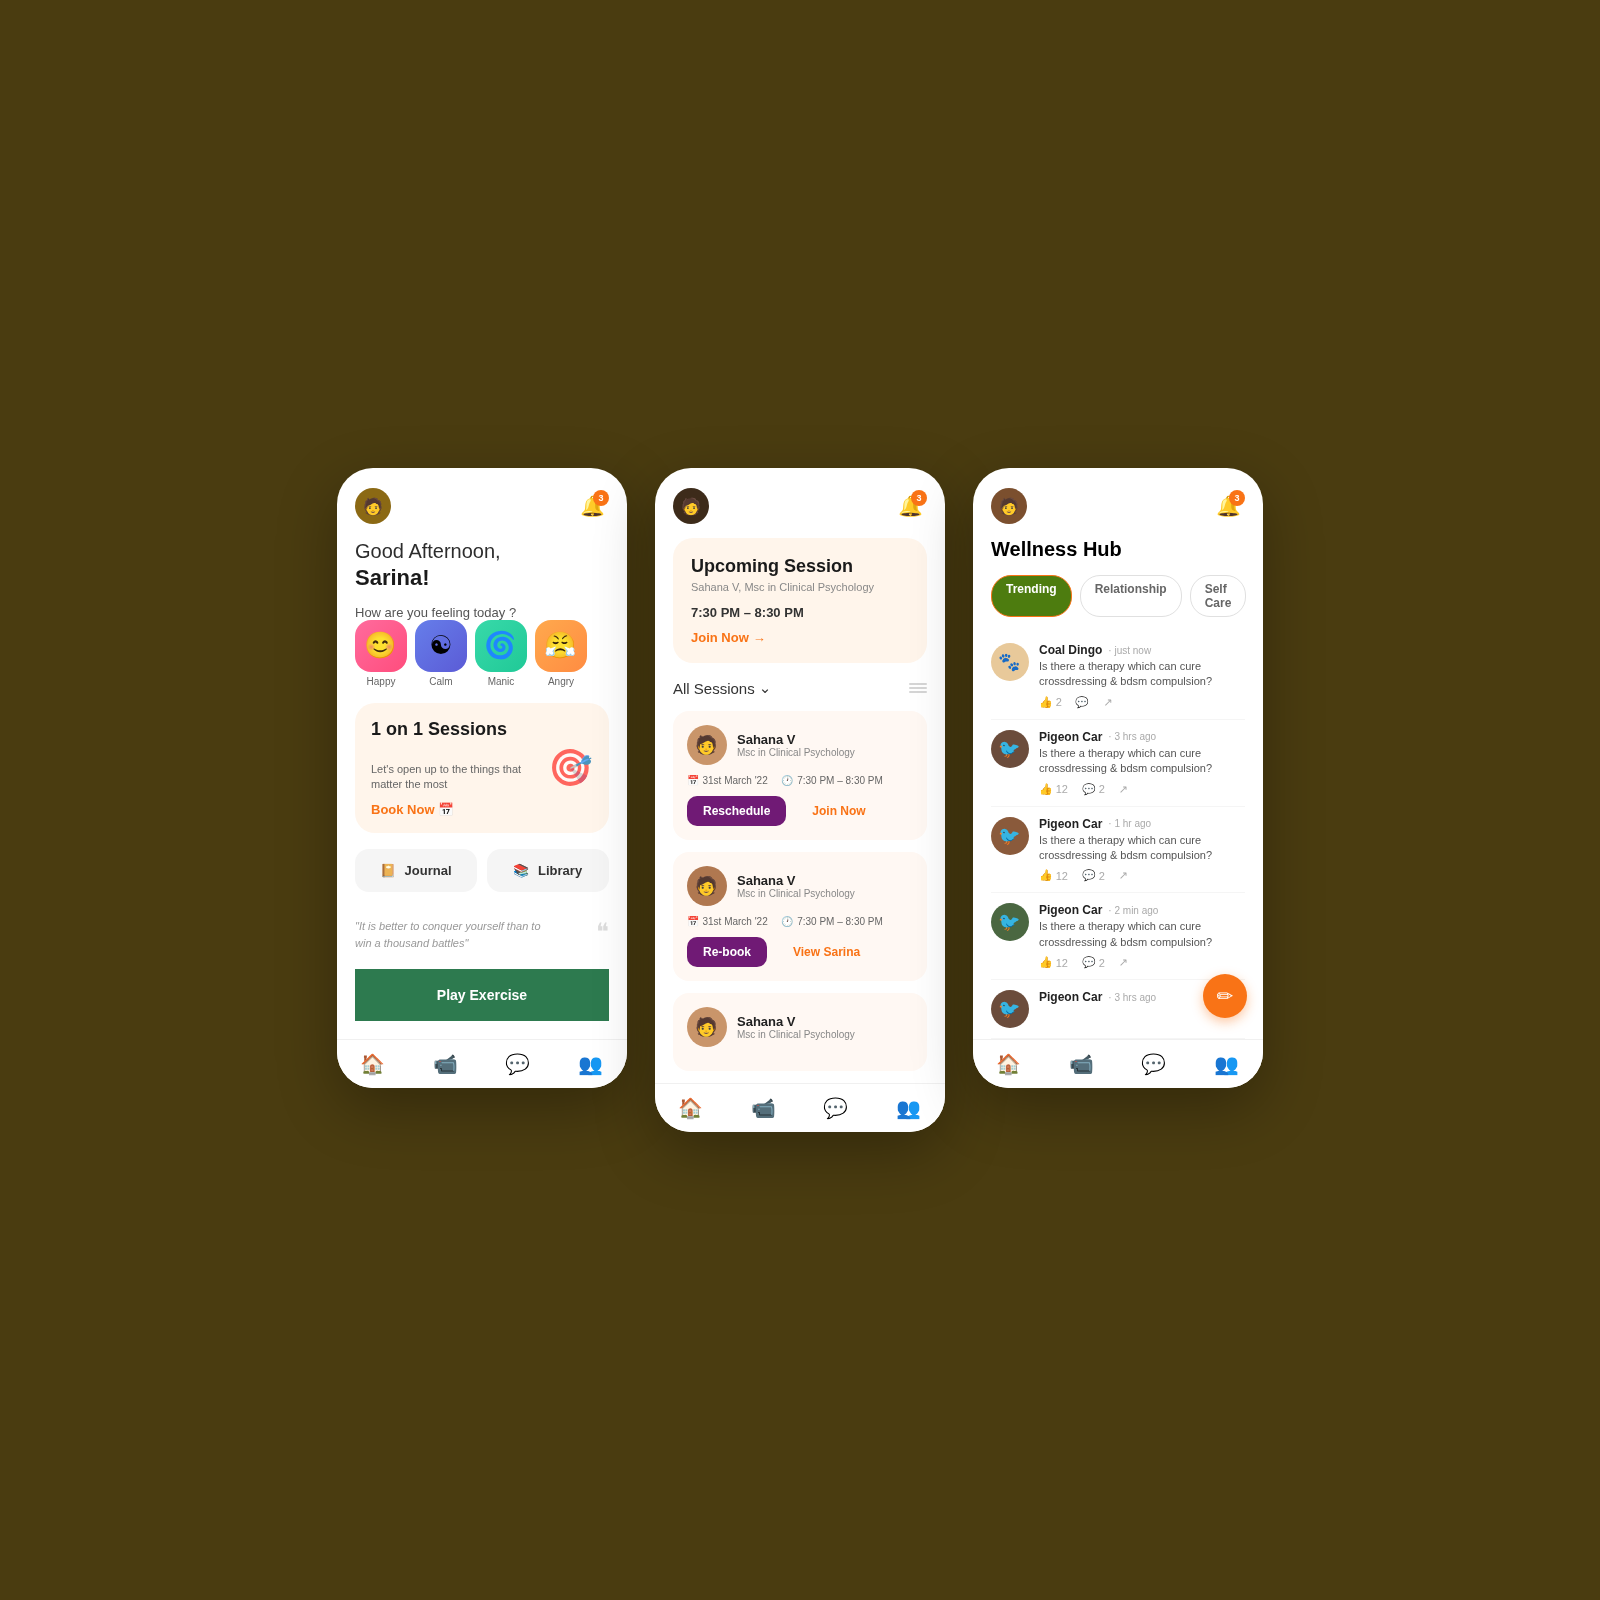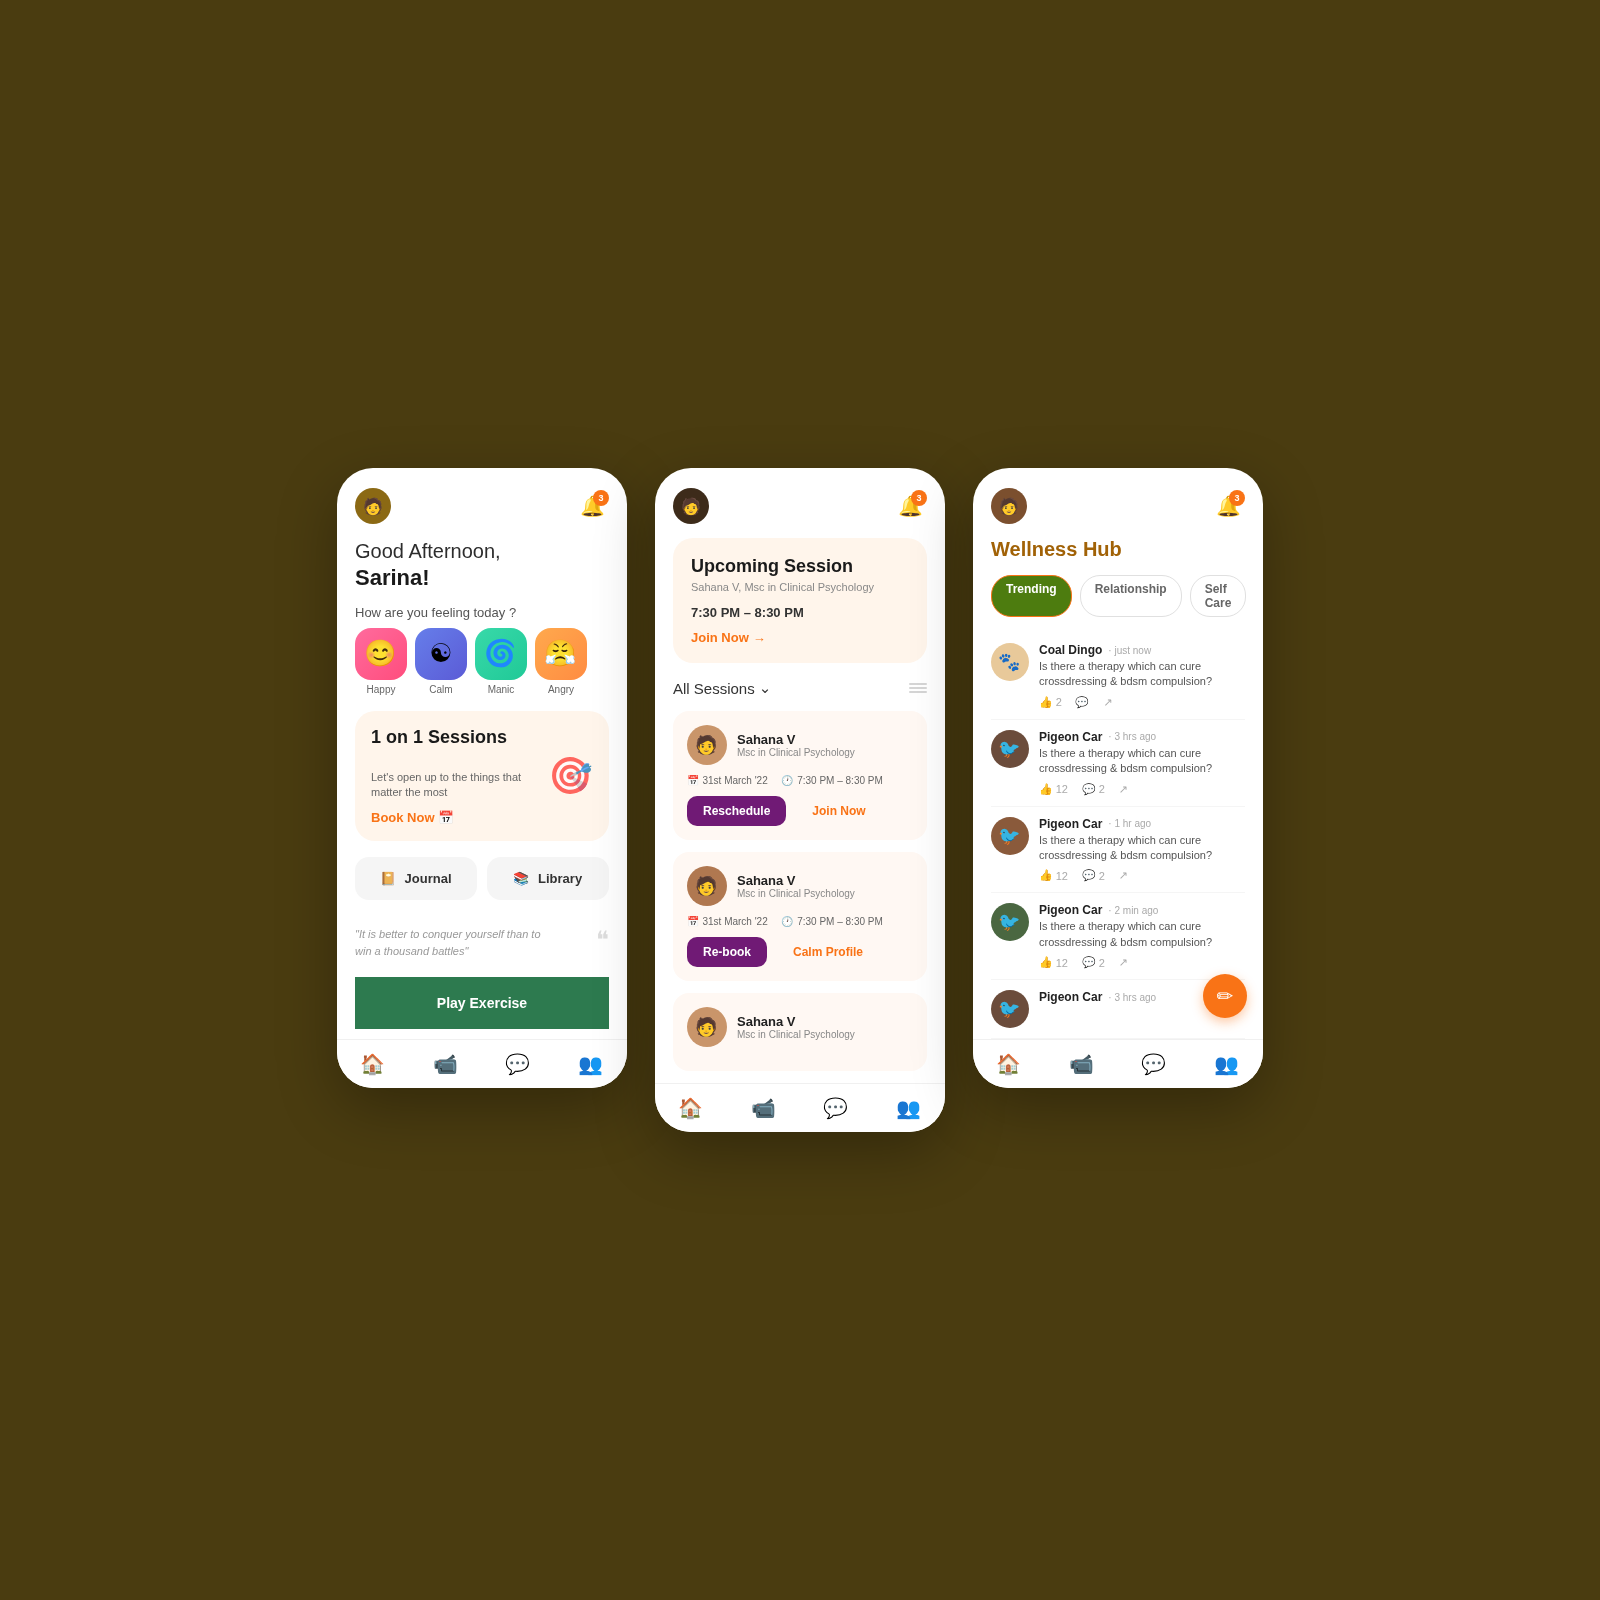--- a/index.html
+++ b/index.html
@@ -90,21 +90,21 @@
     }
     .greeting-text strong {
       display: block;
       font-weight: 800;
       color: #1a1a1a;
       font-size: 22px;
     }
     .how-feeling {
       font-size: 13px;
       color: #555;
-      margin-bottom: 8px;
+      margin-bottom: 0;
     }
     .mood-row {
       display: flex;
       gap: 8px;
       margin-bottom: 16px;
     }
     .mood-item {
       display: flex;
       flex-direction: column;
       align-items: center;
@@ -333,21 +333,21 @@
       border-radius: 10px;
       padding: 8px 16px;
       font-size: 12px;
       font-weight: 700;
       cursor: pointer;
     }
     
     .wellness-title {
       font-size: 20px;
       font-weight: 800;
-      color: #a16207;
+      color: #000000;
       margin-bottom: 14px;
     }
     .filter-tabs {
       display: flex;
       gap: 8px;
       margin-bottom: 16px;
     }
     .filter-tab {
       padding: 6px 14px;
       border-radius: 20px;
@@ -587,21 +587,21 @@
             <div class="therapist-name">Sahana V</div>
             <div class="therapist-title">Msc in Clinical Psychology</div>
           </div>
         </div>
         <div class="session-meta">
           <span>📅 <span>31st March '22</span></span>
           <span>🕐 <span>7:30 PM – 8:30 PM</span></span>
         </div>
         <div class="session-actions">
           <button class="btn-orange">Re-book</button>
-          <button class="btn-outline-orange">Calm Profile</button>
+          <button class="btn-outline-orange">View Sarina</button>
         </div>
       </div>
 
       <div class="session-card">
         <div class="session-therapist-row">
           <div class="therapist-avatar" style="background:#c9956a;display:flex;align-items:center;justify-content:center;font-size:18px;">🧑</div>
           <div>
             <div class="therapist-name">Sahana V</div>
             <div class="therapist-title">Msc in Clinical Psychology</div>
           </div>

